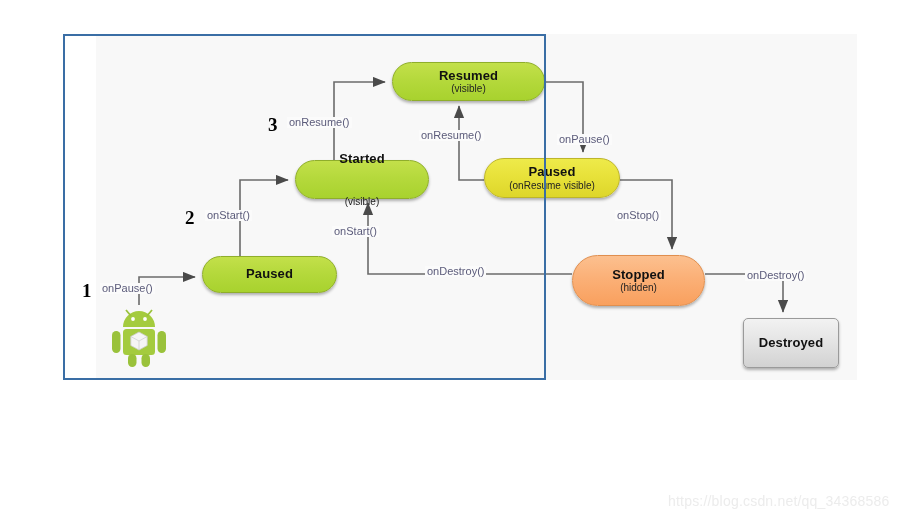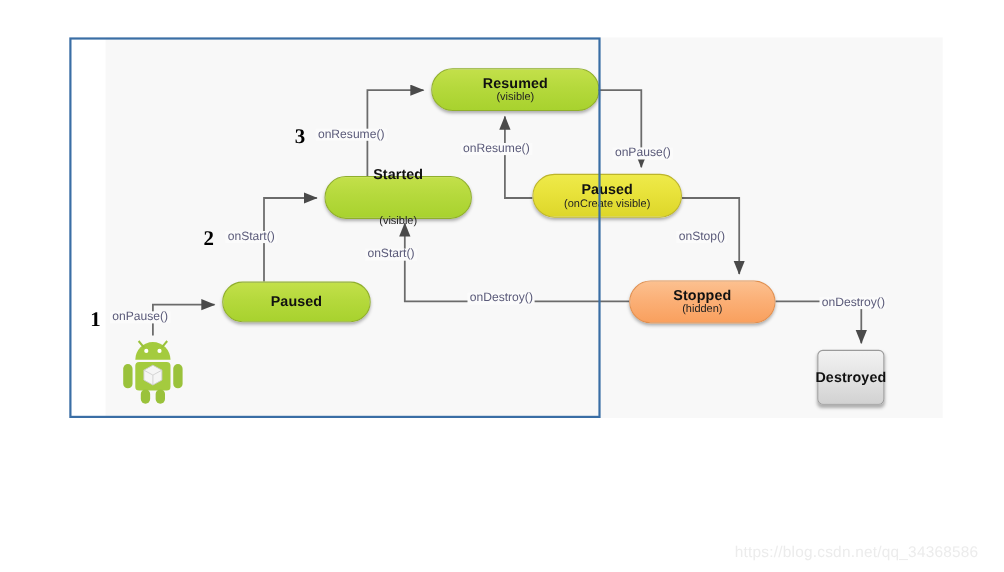--- a/index.html
+++ b/index.html
@@ -170,33 +170,33 @@
     <span class="sub">(visible)</span>
   </div>
 
   <div class="node pill green" style="left:295px;top:160px;width:134px;height:39px;gap:30px;">
     <span class="title">Started</span>
     <span class="sub">(visible)</span>
   </div>
 
   <div class="node pill yellow" style="left:484px;top:158px;width:136px;height:40px;">
     <span class="title">Paused</span>
-    <span class="sub">(onCreate visible)</span>
+    <span class="sub">(onResume visible)</span>
   </div>
 
   <div class="node pill green" style="left:202px;top:256px;width:135px;height:37px;">
     <span class="title">Paused</span>
   </div>
 
-  <div class="node pill orange" style="left:572px;top:255px;width:133px;height:39px;">
+  <div class="node pill orange" style="left:572px;top:255px;width:133px;height:51px;">
     <span class="title">Stopped</span>
     <span class="sub">(hidden)</span>
   </div>
 
-  <div class="node rect" style="left:743px;top:318px;width:61px;height:50px;">
+  <div class="node rect" style="left:743px;top:318px;width:96px;height:50px;">
     <span class="title">Destroyed</span>
   </div>
 
   <div class="edge-label" style="left:100px;top:283px;">onPause()</div>
   <div class="edge-label" style="left:205px;top:210px;">onStart()</div>
   <div class="edge-label" style="left:287px;top:117px;">onResume()</div>
   <div class="edge-label" style="left:557px;top:134px;">onPause()</div>
   <div class="edge-label" style="left:419px;top:130px;">onResume()</div>
   <div class="edge-label" style="left:615px;top:210px;">onStop()</div>
   <div class="edge-label" style="left:425px;top:266px;">onDestroy()</div>

